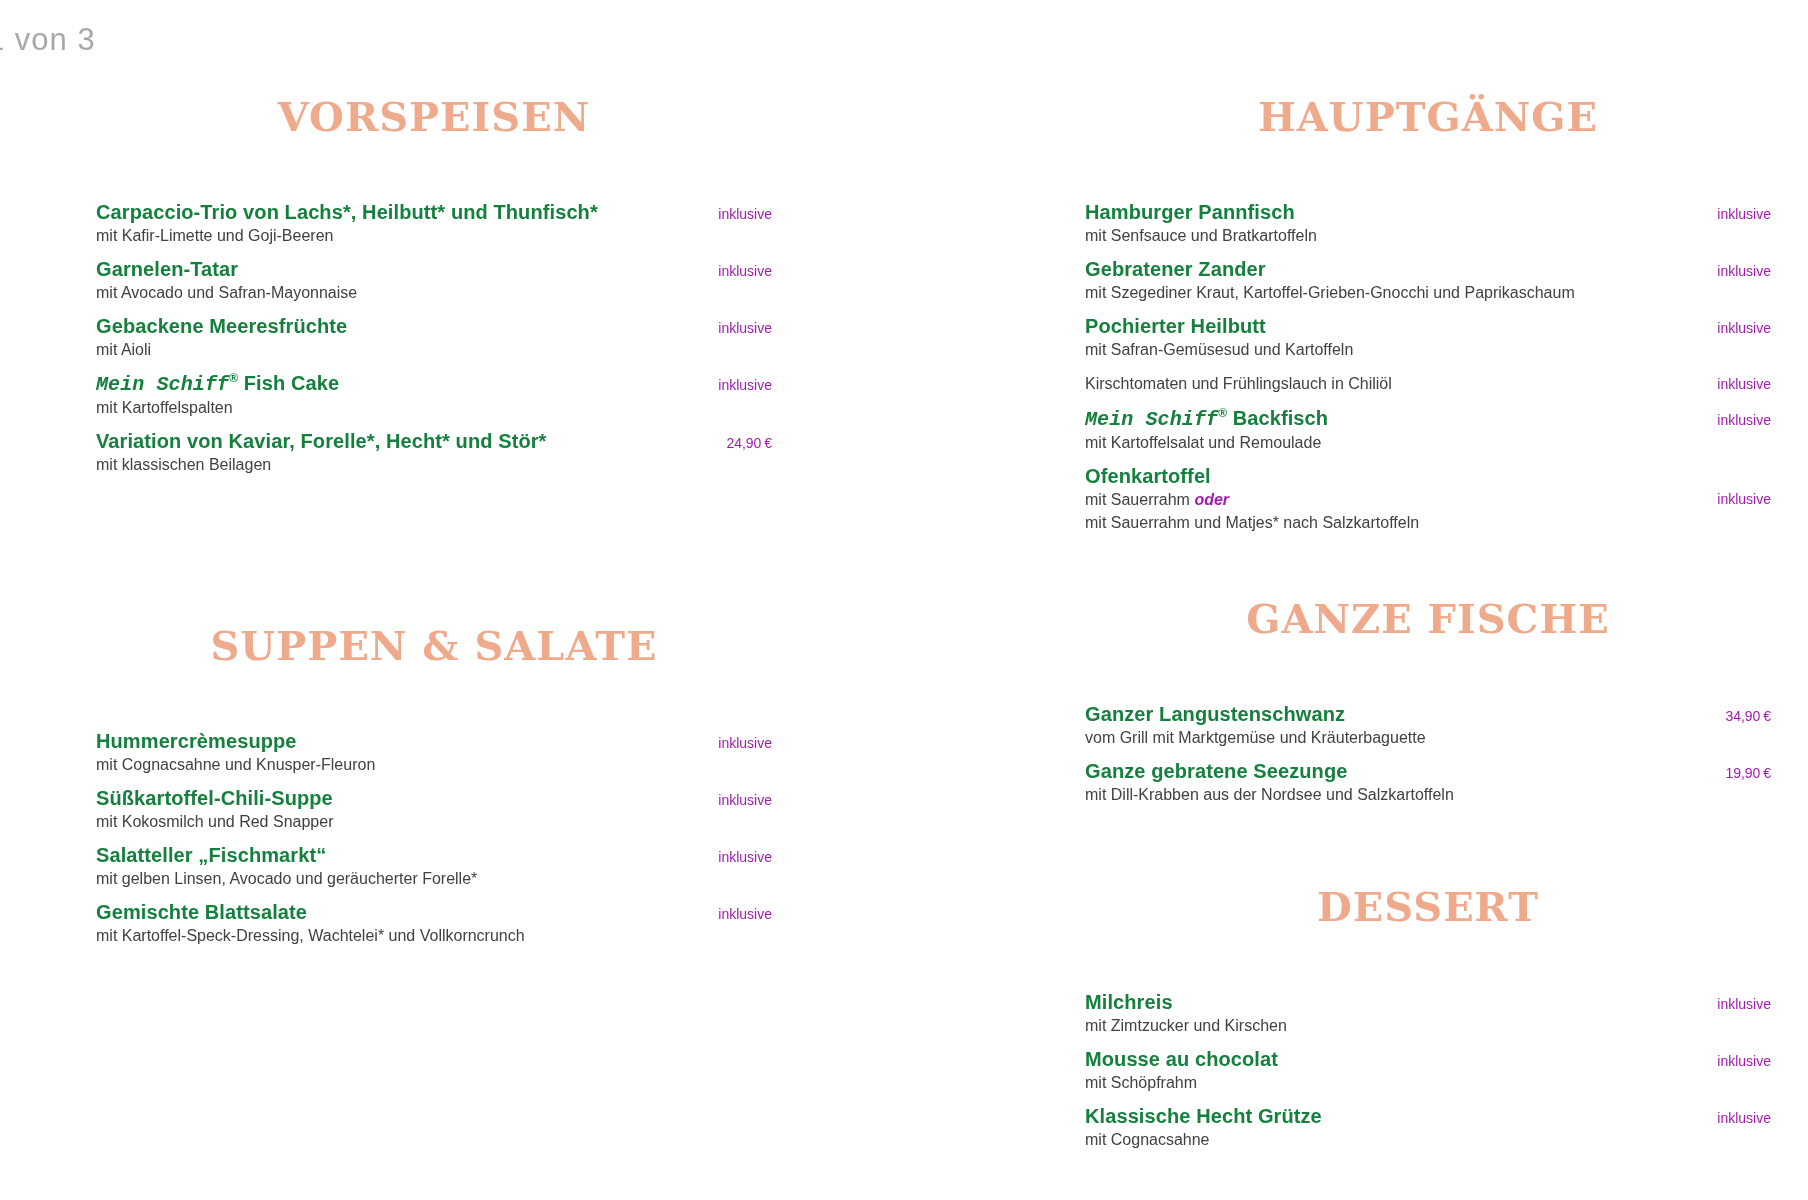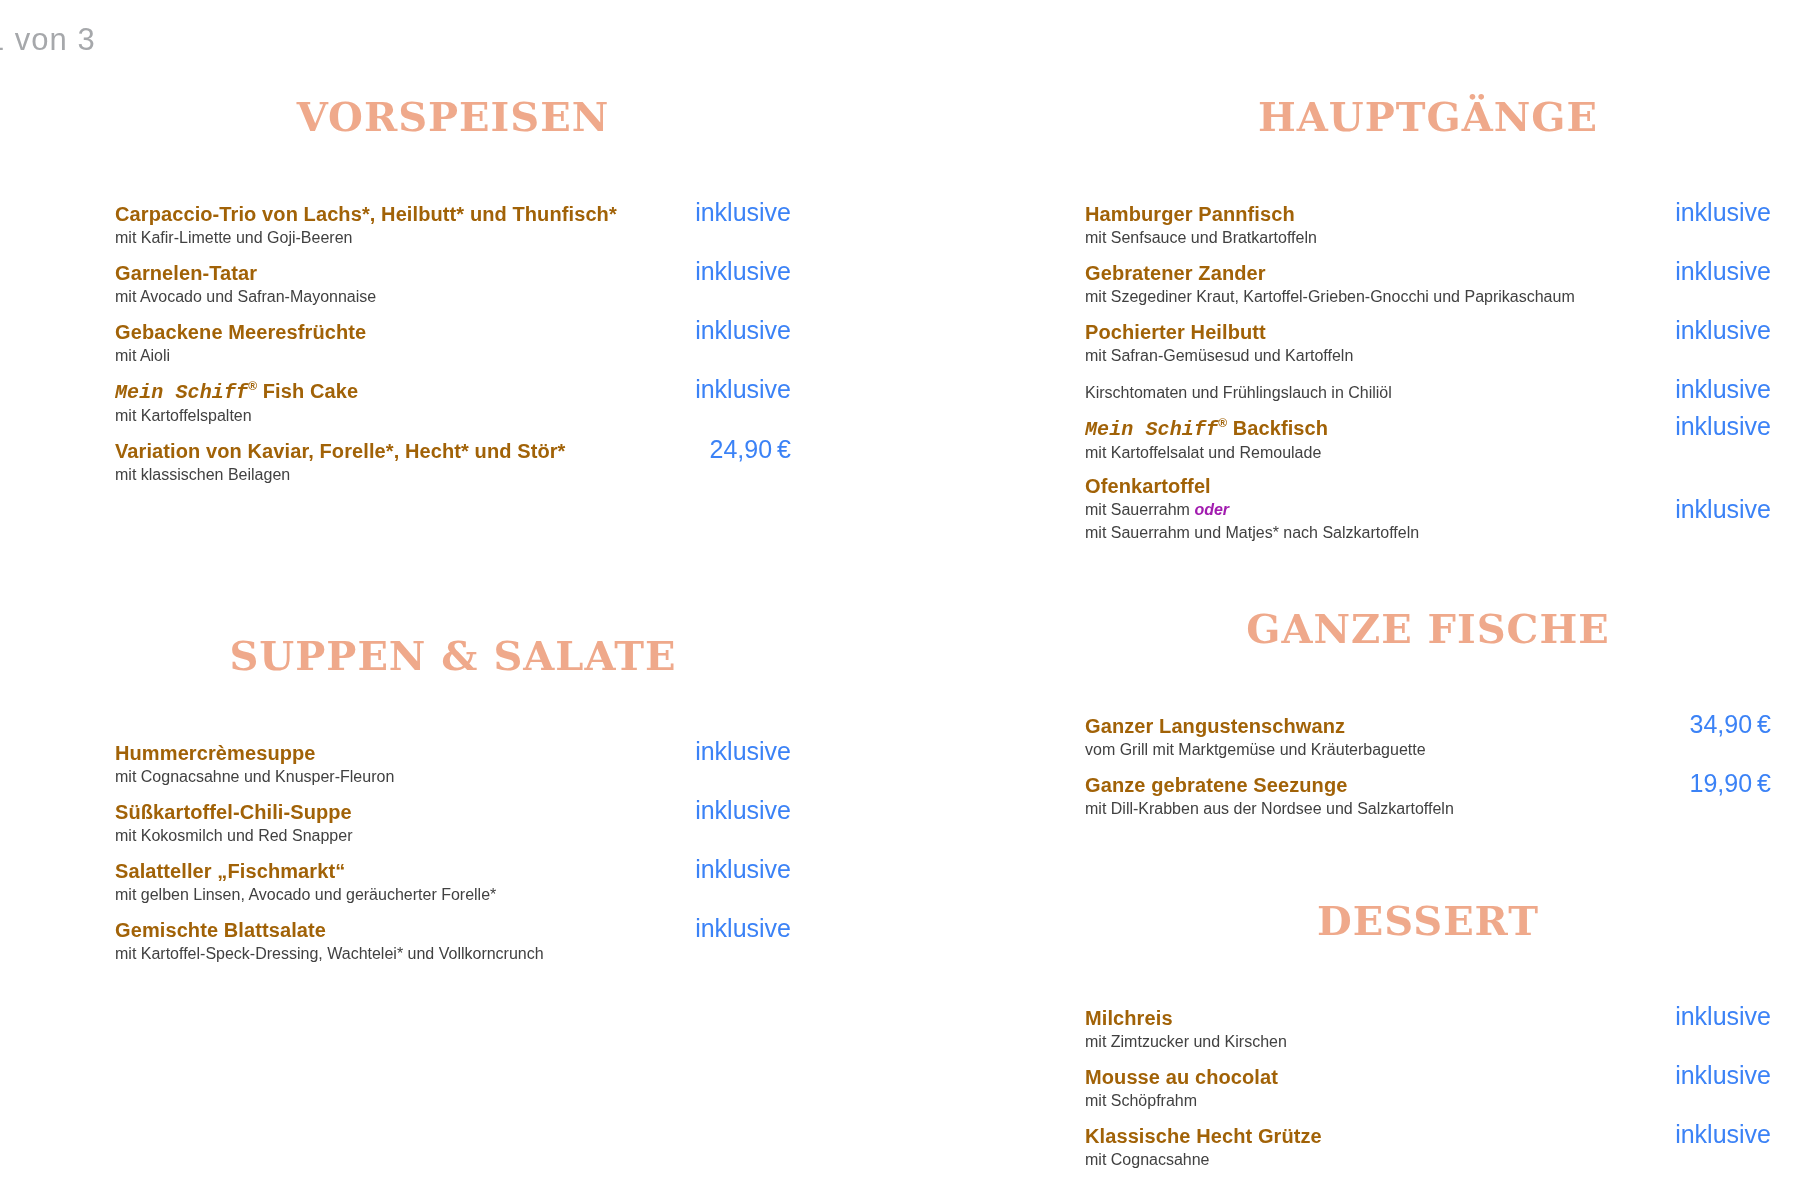--- a/index.html
+++ b/index.html
@@ -9,47 +9,47 @@
     font-family:"Liberation Sans",sans-serif;
     overflow:hidden;
     position:relative;
   }
   .page-indicator{
     position:absolute;top:22px;left:-13px;
     font-size:31px;color:#a6a8ab;letter-spacing:1px;
     white-space:nowrap;
   }
   .col{position:absolute;top:95px;}
-  .col-left{left:115px;width:676px;}
+  .col-left{left:96px;width:676px;}
   .col-right{left:1085px;width:686px;}
   .menu-heading{
     font-family:"DejaVu Serif","Liberation Serif",serif;
     font-weight:700;
     font-size:40px;line-height:44px;
     color:#efa98b;
     text-align:center;
     letter-spacing:1px;
     margin:0 0 62px 0;
   }
   .sec-suppen{margin-top:148px;}
   .sec-fische{margin-top:63px;}
   .sec-dessert{margin-top:79px;}
   .item{
     display:flex;justify-content:space-between;align-items:baseline;
     margin-bottom:11px;
   }
   .item-title{
-    font-weight:700;font-size:20px;line-height:23px;color:#a16207;
+    font-weight:700;font-size:20px;line-height:23px;color:#15803d;
     letter-spacing:0.1px;
   }
   .item-desc{
     font-weight:400;font-size:16px;line-height:23px;color:#414141;
   }
   .item-price{
-    font-size:25px;line-height:23px;color:#3b82f6;
+    font-size:14px;line-height:23px;color:#a21caf;
     white-space:nowrap;
   }
   .price-line2{align-self:flex-start;margin-top:23px;}
   .brand{font-style:italic;font-family:Liberation Mono, monospace;}
   .reg{font-size:12px;vertical-align:super;line-height:0;}
   .bold-italic{font-weight:700;font-style:italic;color:#a21caf;}
 </style>
 </head>
 <body>
 

